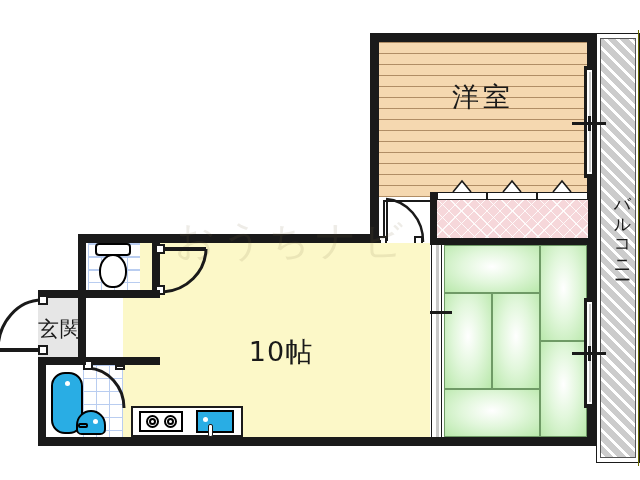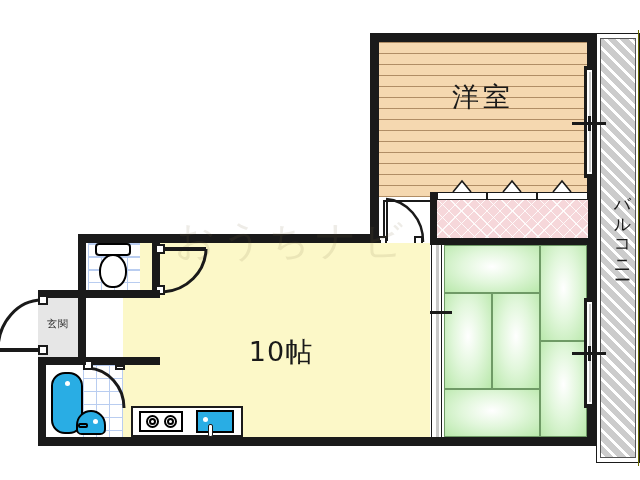--- a/index.html
+++ b/index.html
@@ -63,21 +63,21 @@
   .stove{background:#ffffff;border:2px solid #000;}
   .burner{border:2px solid #000;border-radius:50%;background:#fff;}
   .toilet-bowl{background:#ffffff;border:2.5px solid #000;border-radius:50% 50% 46% 46%;}
   .toilet-tank{background:#ffffff;border:2.5px solid #000;border-radius:4px;}
 
   
   .lbl{color:#1a1a1a;text-align:center;line-height:1.12;white-space:nowrap;}
   .lbl-room{font-size:27px;letter-spacing:4px;}
   .lbl-size{font-size:27px;letter-spacing:1px;}
   .lbl-cl{font-size:21px;letter-spacing:1px;color:#2b1a1a;}
-  .lbl-genkan{font-size:10px;letter-spacing:1px;}
+  .lbl-genkan{font-size:21px;letter-spacing:1px;}
   .lbl-ldk{font-size:28px;letter-spacing:4px;font-weight:500;}
   .lbl-balcony{font-size:17px;letter-spacing:2px;writing-mode:vertical-rl;text-orientation:upright;}
   .watermark{color:rgba(120,110,70,.13);font-size:40px;letter-spacing:6px;}
 </style>
 </head>
 <body>
 
 <div id="plan">
 
   <div class="abs fl-white" style="left:596px;top:33px;width:44px;height:430px;border:1.5px solid #1a1a1a;"></div>

